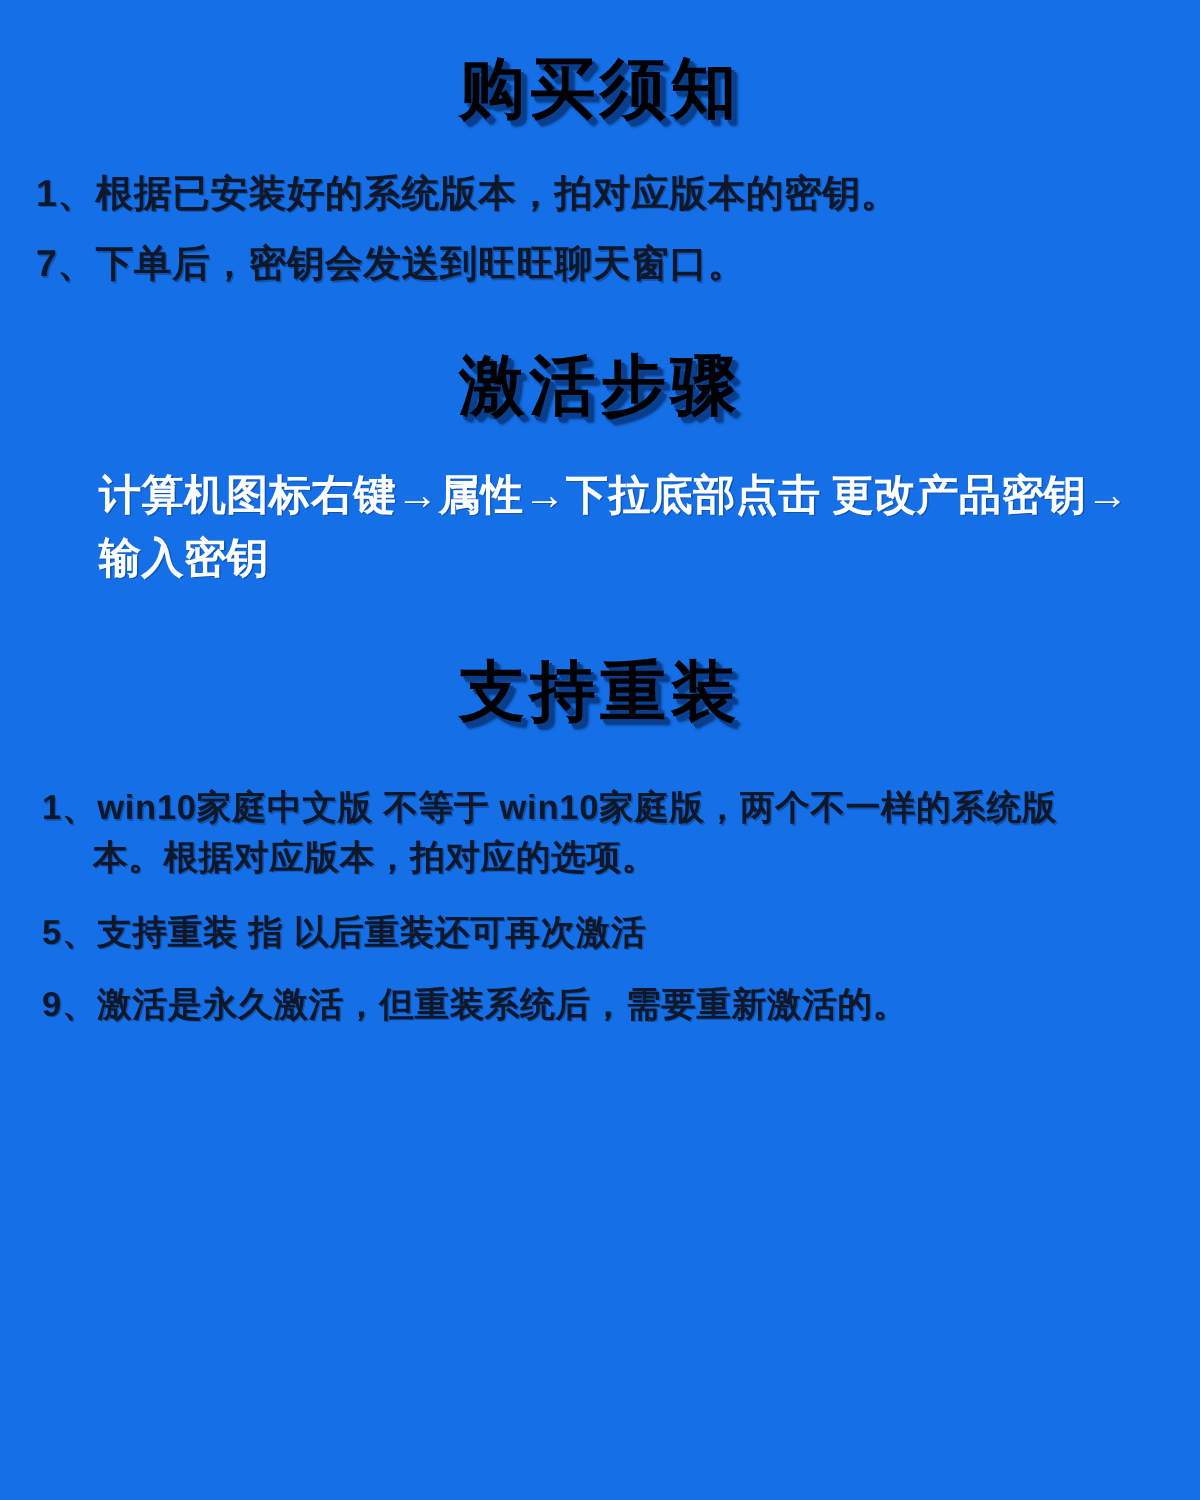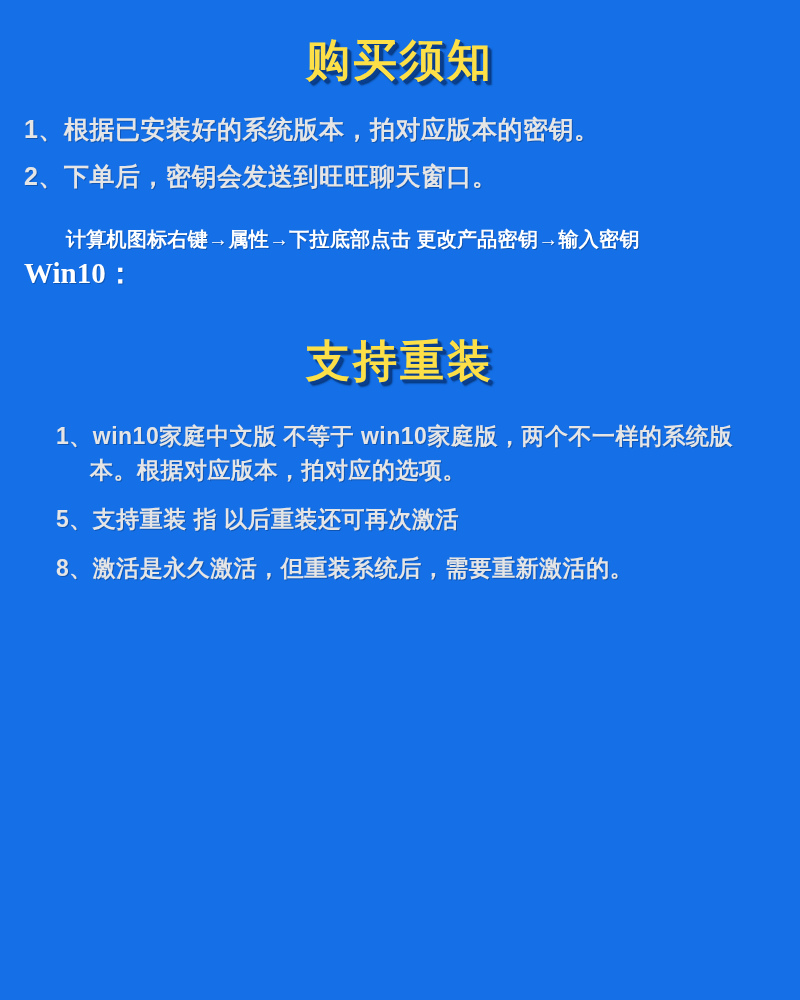--- a/index.html
+++ b/index.html
@@ -17,21 +17,21 @@
     position: relative;
     width: 800px;
     height: 1000px;
     box-sizing: border-box;
     padding: 0 20px;
   }
 
   
   .heading {
     text-align: center;
-    color: #fde047;
+    color: #000000;
     font-weight: bold;
     font-size: 44px;
     letter-spacing: 3px;
     line-height: 1.1;
     text-shadow:
       2px 2px 0 #0a3f8f,
       3px 3px 0 #0a3f8f,
       4px 4px 2px rgba(4,40,92,0.85);
     font-family: "Liberation Sans", "DejaVu Sans", sans-serif;
   }
@@ -39,21 +39,21 @@
   #h-steps    { margin-top: 38px; }
   #h-notice   { margin-top: 44px; }
 
   
   .wlist {
     margin: 0;
     padding: 0;
     list-style: none;
   }
   .wline {
-    color: #e5e5e5;
+    color: #0f172a;
     font-weight: bold;
     font-size: 25px;
     line-height: 1.55;
     letter-spacing: 0.5px;
     text-shadow: 1px 1px 0 rgba(10,50,110,0.45);
     font-family: "Liberation Sans", "DejaVu Sans", sans-serif;
   }
 
   #purchase-list { margin-top: 26px; padding-left: 4px; }
   #purchase-list .wline { margin-bottom: 8px; }
@@ -64,59 +64,58 @@
     color: #ffffff;
     font-weight: bold;
     font-size: 29px;
     line-height: 1.35;
     text-shadow: 1px 1px 0 rgba(10,50,110,0.45);
     font-family: "Liberation Serif", "DejaVu Serif", serif;
   }
   .step-path {
     color: #ffffff;
     font-weight: bold;
-    font-size: 20px;
+    font-size: 28px;
     line-height: 1.5;
     padding-left: 42px;
     letter-spacing: 0.3px;
     text-shadow: 1px 1px 0 rgba(10,50,110,0.45);
     font-family: "Liberation Serif", "DejaVu Serif", serif;
   }
 
   
   #notice-list { margin-top: 34px; padding-left: 8px; }
   #notice-list .wline {
     font-size: 23px;
     line-height: 1.5;
     margin-bottom: 14px;
     max-width: 760px;
-    margin-left: 28px;
   }
   .indent { display: inline-block; font-family: Liberation Serif, serif; }
 </style>
 </head>
 <body style="background: rgb(21, 112, 232);">
 
 <div class="page">
 
   <div class="heading" id="h-purchase">购买须知</div>
 
   <ul class="wlist" id="purchase-list">
     <li class="wline">1、根据已安装好的系统版本，拍对应版本的密钥。</li>
-    <li class="wline">2、下单后，密钥会发送到旺旺聊天窗口。</li>
+    <li class="wline">7、下单后，密钥会发送到旺旺聊天窗口。</li>
   </ul>
 
+  <div class="heading" id="h-steps">激活步骤</div>
 
   <div id="steps-block">
     <div class="step-path">计算机图标右键→属性→下拉底部点击 更改产品密钥→输入密钥</div>
-    <div class="step-title">Win10：</div>
   </div>
 
   <div class="heading" id="h-notice">支持重装</div>
 
   <ul class="wlist" id="notice-list">
     <li class="wline" style="margin-bottom:0">1、win10家庭中文版 不等于 win10家庭版，两个不一样的系统版</li>
     <li class="wline indent" style="padding-left:34px">本。根据对应版本，拍对应的选项。</li>
     <li class="wline">5、支持重装 指 以后重装还可再次激活</li>
-    <li class="wline">8、激活是永久激活，但重装系统后，需要重新激活的。</li>
+    <li class="wline">9、激活是永久激活，但重装系统后，需要重新激活的。</li>
   </ul>
 
 </div>
 
 </body></html>

